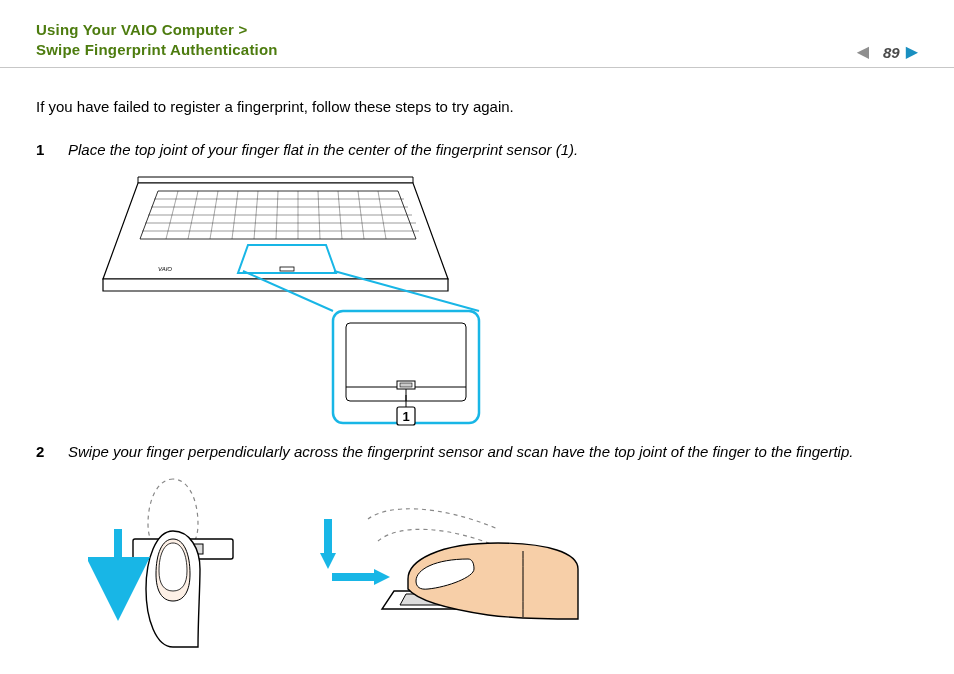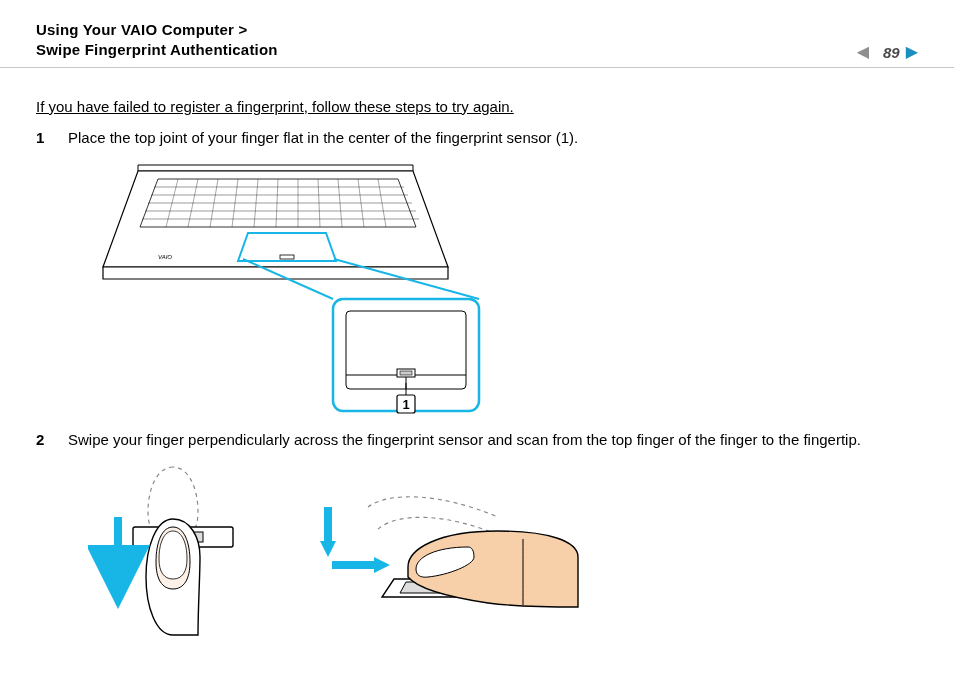--- a/index.html
+++ b/index.html
@@ -11,21 +11,21 @@
     font-family: Arial, Helvetica, sans-serif;
     color: #000;
     overflow: hidden;
   }
   .header {
     position: relative;
     padding: 20px 36px 6px 36px;
     border-bottom: 1px solid #c7c7c7;
   }
   .breadcrumb {
-    color: #000000;
+    color: #4d7c0f;
     font-size: 15px;
     font-weight: 700;
     line-height: 1.35;
     letter-spacing: 0.2px;
   }
   .pagectrl {
     position: absolute;
     right: 36px;
     bottom: 6px;
     display: flex;
@@ -44,28 +44,28 @@
     font-size: 15px;
     margin-left: 8px;
   }
   .pagectrl .rlink { color: #1a8fc0; }
 
   .content {
     padding: 28px 36px 0 36px;
     font-size: 15px;
     line-height: 1.45;
   }
-  .intro { margin-bottom: 10px; text-decoration: underline; }
+  .intro { margin-bottom: 22px; }
   .step {
     display: flex;
     gap: 18px;
     margin: 8px 0 4px 0;
   }
   .step .num { font-weight: 700; min-width: 14px; }
-  .step .txt { flex: 1; }
+  .step .txt { flex: 1; font-style: italic; }
 
   .figure1 {
     margin: 10px 0 10px 52px;
     width: 400px;
     height: 260px;
     position: relative;
   }
   .figure2 {
     margin: 6px 0 0 52px;
     width: 500px;
@@ -157,21 +157,21 @@
 
         <line x1="318" y1="224" x2="318" y2="236" stroke="#000" stroke-width="1"></line>
         <rect x="309" y="236" width="18" height="18" rx="2" fill="#fff" stroke="#000" stroke-width="1.2"></rect>
         <text x="318" y="250" font-size="13" font-weight="700" text-anchor="middle" fill="#000">1</text>
       </g>
     </svg>
   </div>
 
   <div class="step">
     <div class="num">2</div>
-    <div class="txt">Swipe your finger perpendicularly across the fingerprint sensor and scan from the top finger of the finger to the fingertip.</div>
+    <div class="txt">Swipe your finger perpendicularly across the fingerprint sensor and scan have the top joint of the finger to the fingertip.</div>
   </div>
 
   <div class="figure2">
     <svg viewBox="0 0 500 180" width="500" height="180">
       <defs>
         <marker id="arrowhead" markerWidth="8" markerHeight="8" refX="4" refY="4" orient="auto">
           <polygon points="0,0 8,4 0,8" fill="#18b6e6"></polygon>
         </marker>
       </defs>
 

